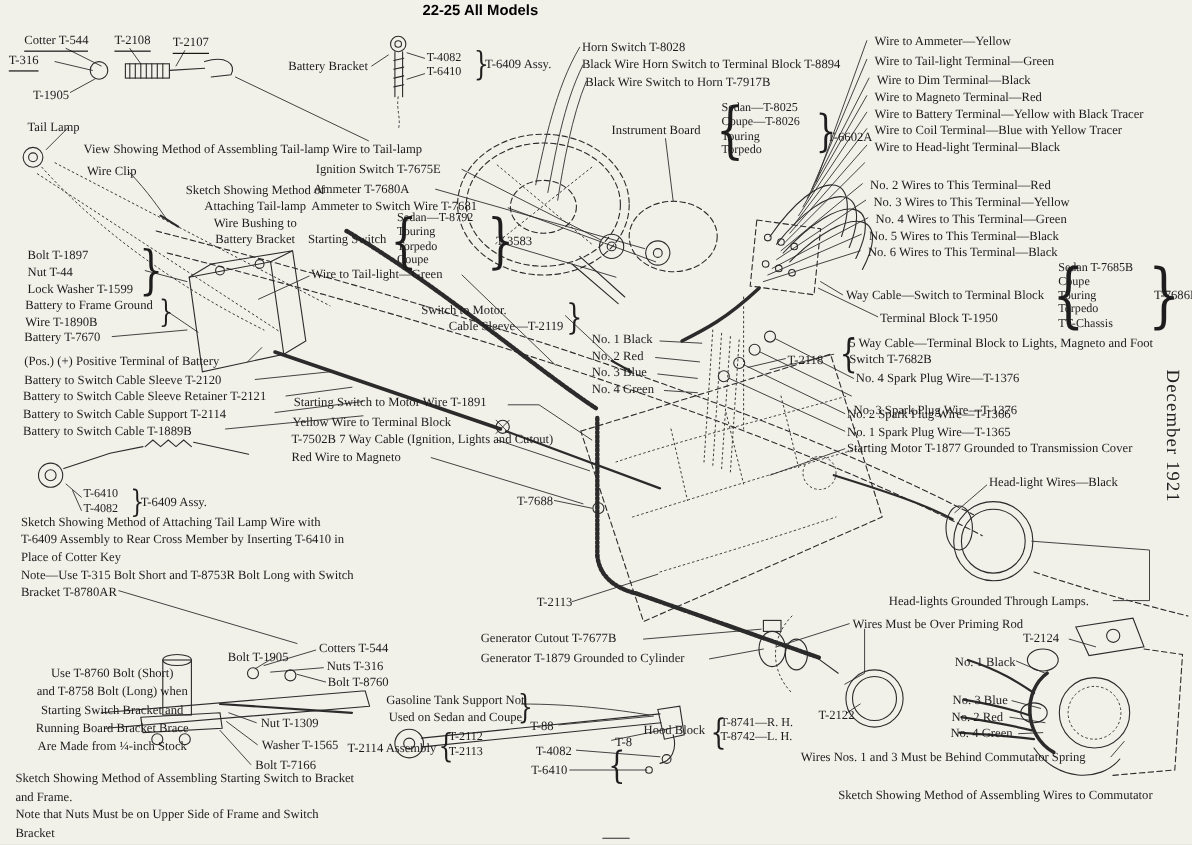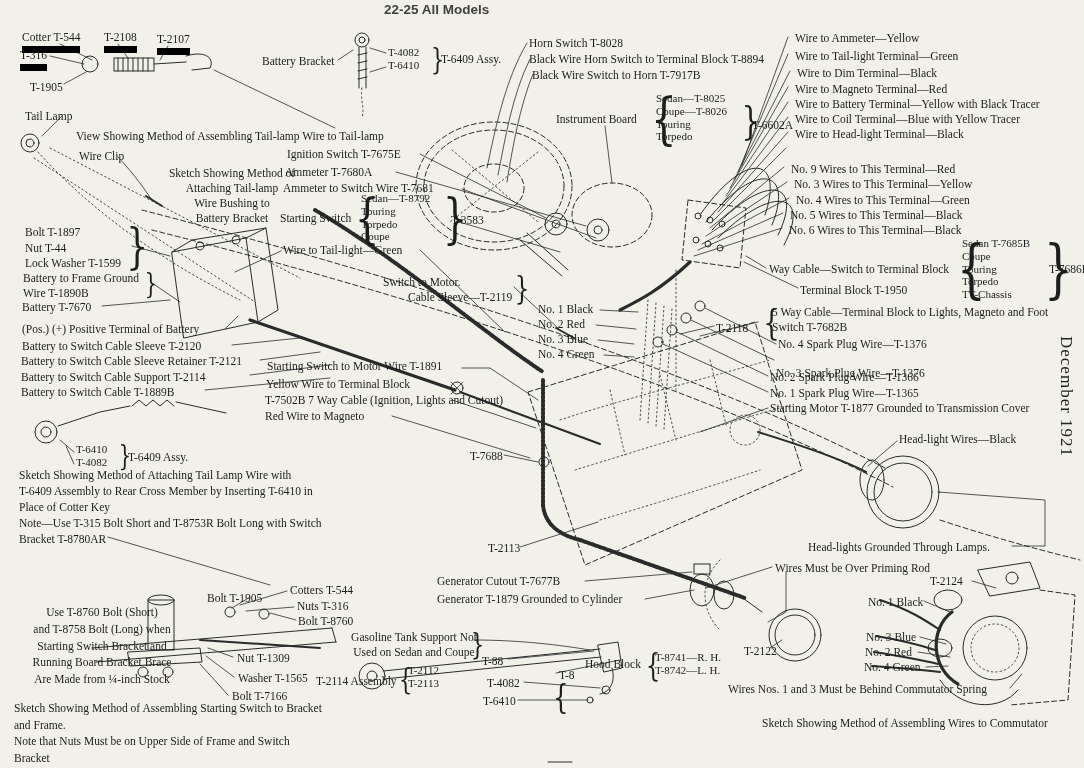--- a/index.html
+++ b/index.html
@@ -6,24 +6,24 @@
   .sheet{position:relative;width:1084px;height:768px;background:#f1f0e9;overflow:hidden;
          font-family:"Liberation Serif","DejaVu Serif",serif;color:#1d1d1d;}
   .sheet svg{position:absolute;left:0;top:0;}
   .labels{position:absolute;left:0;top:0;width:100%;height:100%;}
   .lbl{position:absolute;font-size:11.5px;line-height:15px;white-space:nowrap;color:#1d1d1d;}
   .pre{white-space:pre-line;}
   .c{text-align:center;}
   .sm{font-size:11px;line-height:12.8px;}
   .lh16{line-height:16px;}
   .lh17{line-height:16.8px;}
-  .u{border-bottom:7px solid #000000;padding-bottom:1px;}
+  .u{border-bottom:1px solid #000000;padding-bottom:1px;}
   .brace{font-family:"DejaVu Serif",serif;transform:scaleX(.72);transform-origin:center;}
   .title{position:absolute;font-family:"Liberation Sans","DejaVu Sans",sans-serif;
-         font-weight:bold;font-size:13.5px;color:#404040;}
+         font-weight:bold;font-size:13.5px;color:#000000;}
   .datestamp{position:absolute;font-size:17px;letter-spacing:1px;color:#222;
              transform:rotate(90deg);transform-origin:0 0;white-space:nowrap;}
   
   .art path,.art line,.art circle,.art ellipse,.art rect,.art polyline{
       fill:none;stroke:#2b2b2b;stroke-width:1;stroke-linecap:round;}
   .art .d1{stroke-dasharray:5,3;}
   .art .d2{stroke-dasharray:1.6,2.8;stroke-width:.9;stroke:#3a3a3a;}
   .art .thin{stroke-width:.8;}
   .art .w2{stroke-width:2;}
   .art .w3{stroke-width:3.2;}
@@ -247,21 +247,21 @@
     <line x1="972" y1="581" x2="996" y2="588" class="thin"></line>
     <line x1="1010" y1="688" x2="1022" y2="674" class="thin"></line>
     <line x1="770" y1="648" x2="782" y2="640" class="thin"></line>
     <path d="M720,560 C700,580 700,610 720,630" class="d2"></path>
   </svg>
 
   <div class="labels">
       <div class="lbl u" style="left: 22px; top: 30px;">Cotter T-544</div>
       <div class="lbl u" style="left: 104px; top: 30px;">T-2108</div>
       <div class="lbl u" style="left: 157px; top: 32px;">T-2107</div>
-      <div class="lbl u" style="left: 20px; top: 48px;">T-316</div>
+      <div class="lbl u" style="left: 8px; top: 48px;">T-316</div>
       <div class="lbl" style="left: 30px; top: 80px;">T-1905</div>
       <div class="lbl" style="left: 262px; top: 54px;">Battery Bracket</div>
       <div class="lbl pre sm" style="left: 388px; top: 46px;">T-4082
 T-6410</div>
       <div class="lbl brace" style="left: 428px; top: 44px; font-size: 30px; line-height: 30px;">}</div>
       <div class="lbl" style="left: 441px; top: 52px;">T-6409 Assy.</div>
       <div class="lbl" style="left: 529px; top: 36px;">Horn Switch T-8028</div>
       <div class="lbl" style="left: 529px; top: 52px;">Black Wire Horn Switch to Terminal Block T-8894</div>
       <div class="lbl" style="left: 532px; top: 68px;">Black Wire Switch to Horn T-7917B</div>
       <div class="lbl" style="left: 556px; top: 112px;">Instrument Board</div>
@@ -272,21 +272,21 @@
 Torpedo</div>
       <div class="lbl brace" style="left: 738px; top: 100px; font-size: 40px; line-height: 40px;">}</div>
       <div class="lbl" style="left: 752px; top: 118px;">T-6602A</div>
       <div class="lbl" style="left: 795px; top: 31px;">Wire to Ammeter—Yellow</div>
       <div class="lbl" style="left: 795px; top: 49px;">Wire to Tail-light Terminal—Green</div>
       <div class="lbl" style="left: 797px; top: 66px;">Wire to Dim Terminal—Black</div>
       <div class="lbl" style="left: 795px; top: 82px;">Wire to Magneto Terminal—Red</div>
       <div class="lbl" style="left: 795px; top: 97px;">Wire to Battery Terminal—Yellow with Black Tracer</div>
       <div class="lbl" style="left: 795px; top: 112px;">Wire to Coil Terminal—Blue with Yellow Tracer</div>
       <div class="lbl" style="left: 795px; top: 127px;">Wire to Head-light Terminal—Black</div>
-      <div class="lbl" style="left: 791px; top: 162px;">No. 9 Wires to This Terminal—Red</div>
+      <div class="lbl" style="left: 791px; top: 162px;">No. 2 Wires to This Terminal—Red</div>
       <div class="lbl" style="left: 794px; top: 177px;">No. 3 Wires to This Terminal—Yellow</div>
       <div class="lbl" style="left: 796px; top: 193px;">No. 4 Wires to This Terminal—Green</div>
       <div class="lbl" style="left: 790px; top: 208px;">No. 5 Wires to This Terminal—Black</div>
       <div class="lbl" style="left: 789px; top: 223px;">No. 6 Wires to This Terminal—Black</div>
       <div class="lbl" style="left: 25px; top: 109px;">Tail Lamp</div>
       <div class="lbl" style="left: 76px; top: 129px;">View Showing Method of Assembling Tail-lamp Wire to Tail-lamp</div>
       <div class="lbl" style="left: 79px; top: 149px;">Wire Clip</div>
       <div class="lbl" style="left: 287px; top: 147px;">Ignition Switch T-7675E</div>
       <div class="lbl" style="left: 285px; top: 165px;">Ammeter T-7680A</div>
       <div class="lbl" style="left: 283px; top: 181px;">Ammeter to Switch Wire T-7681</div>

